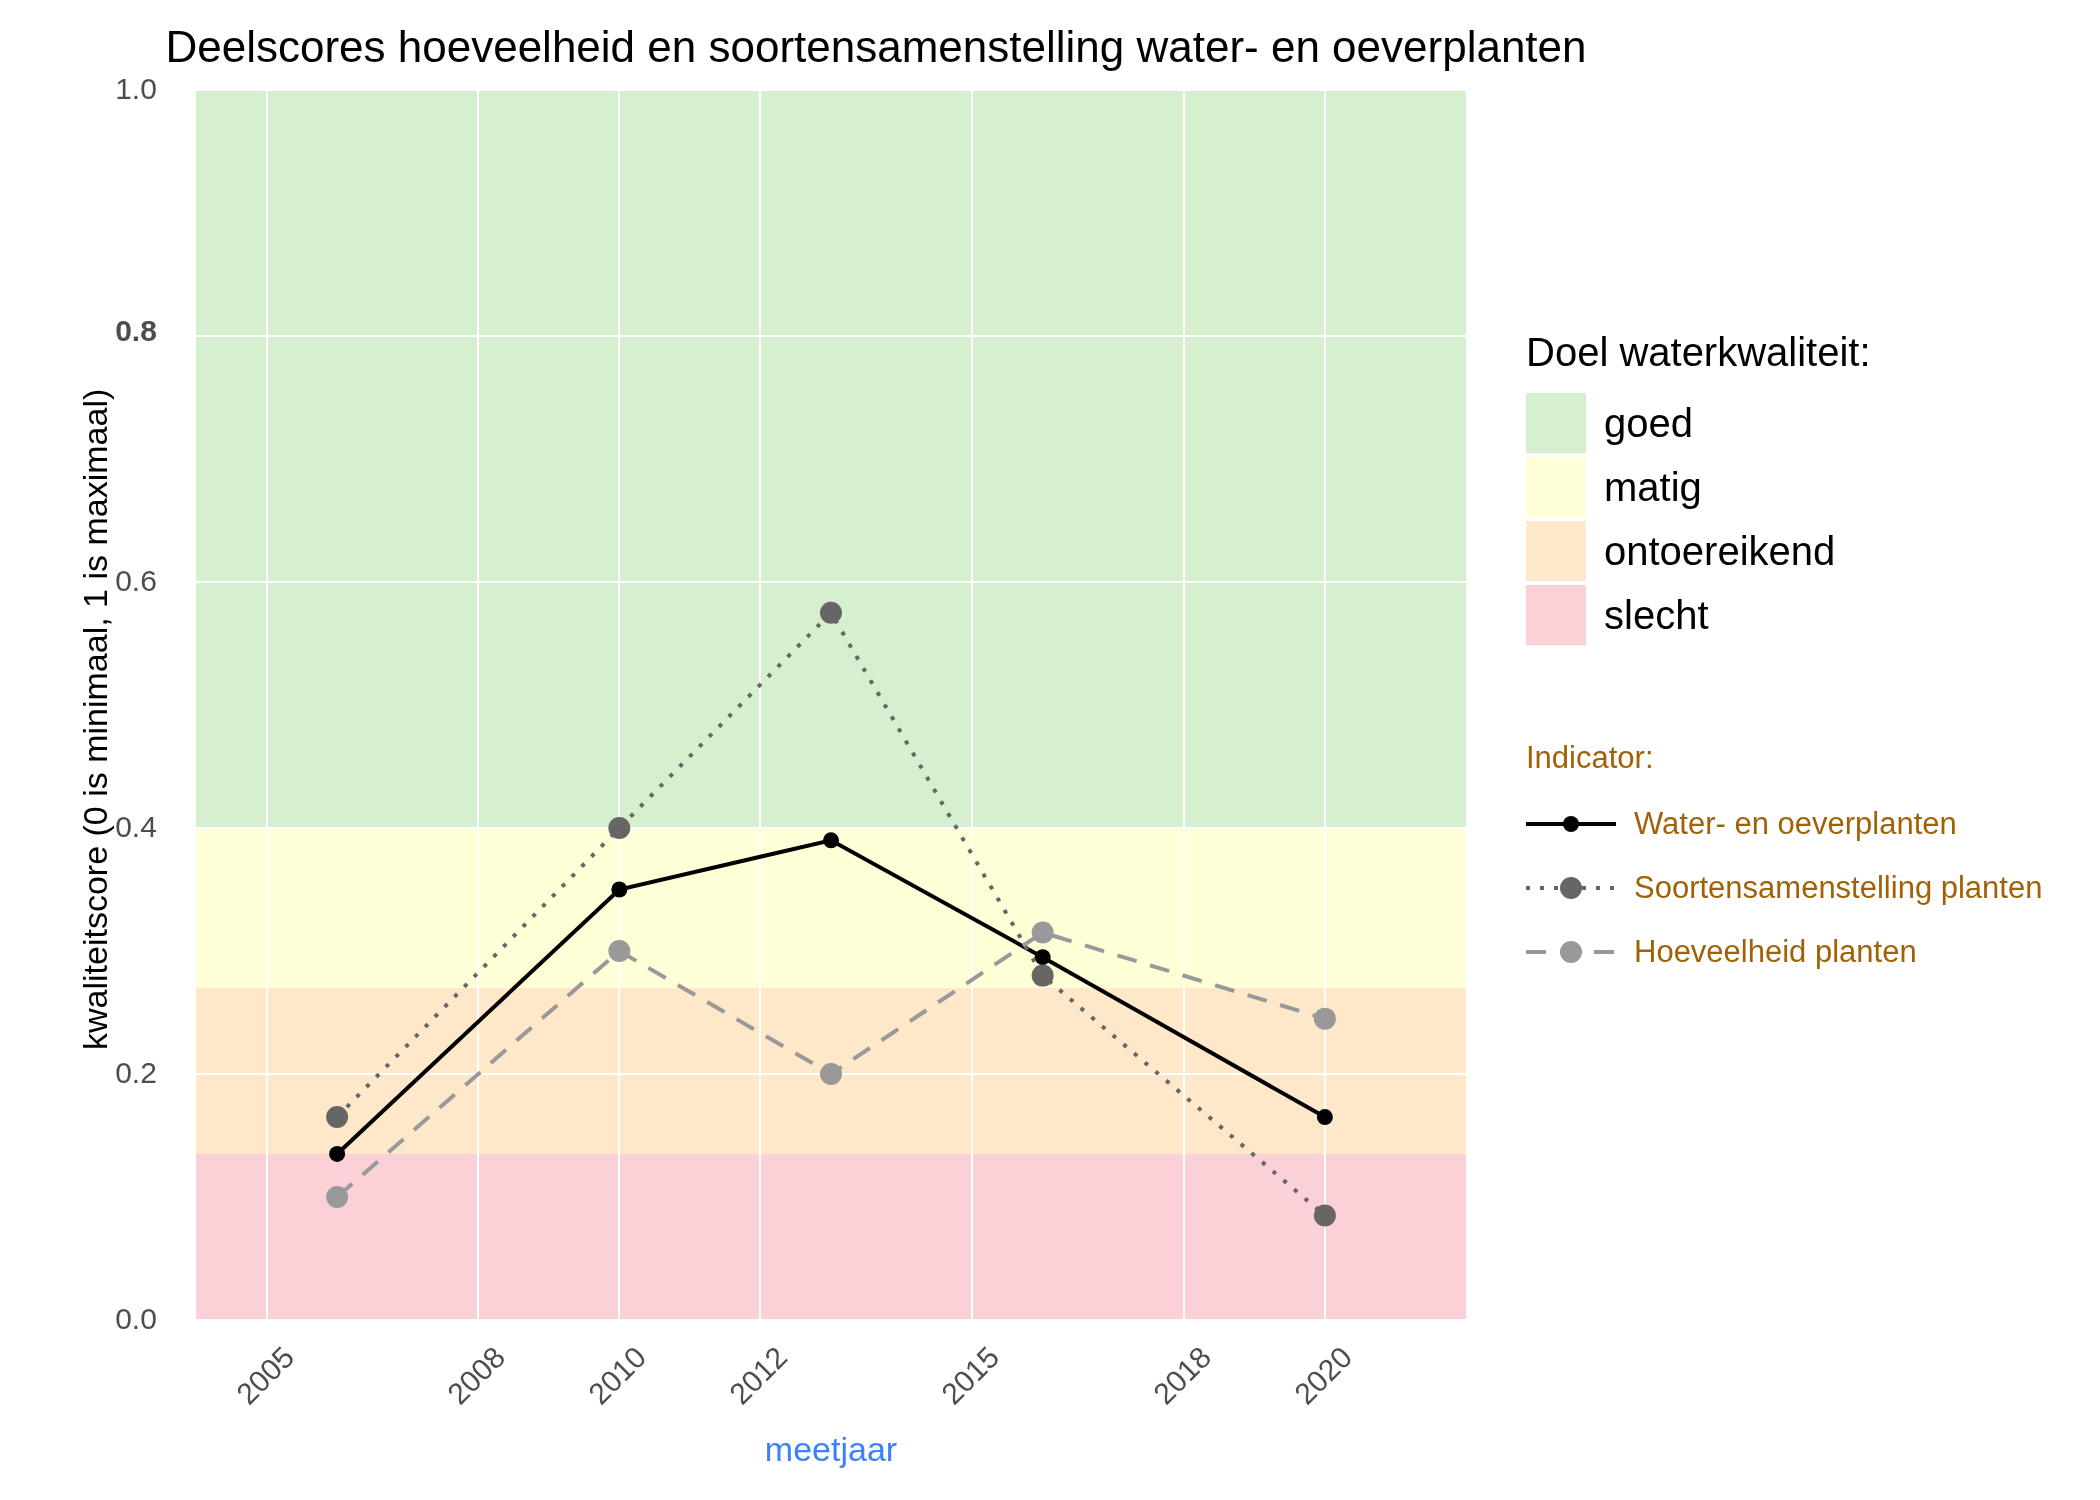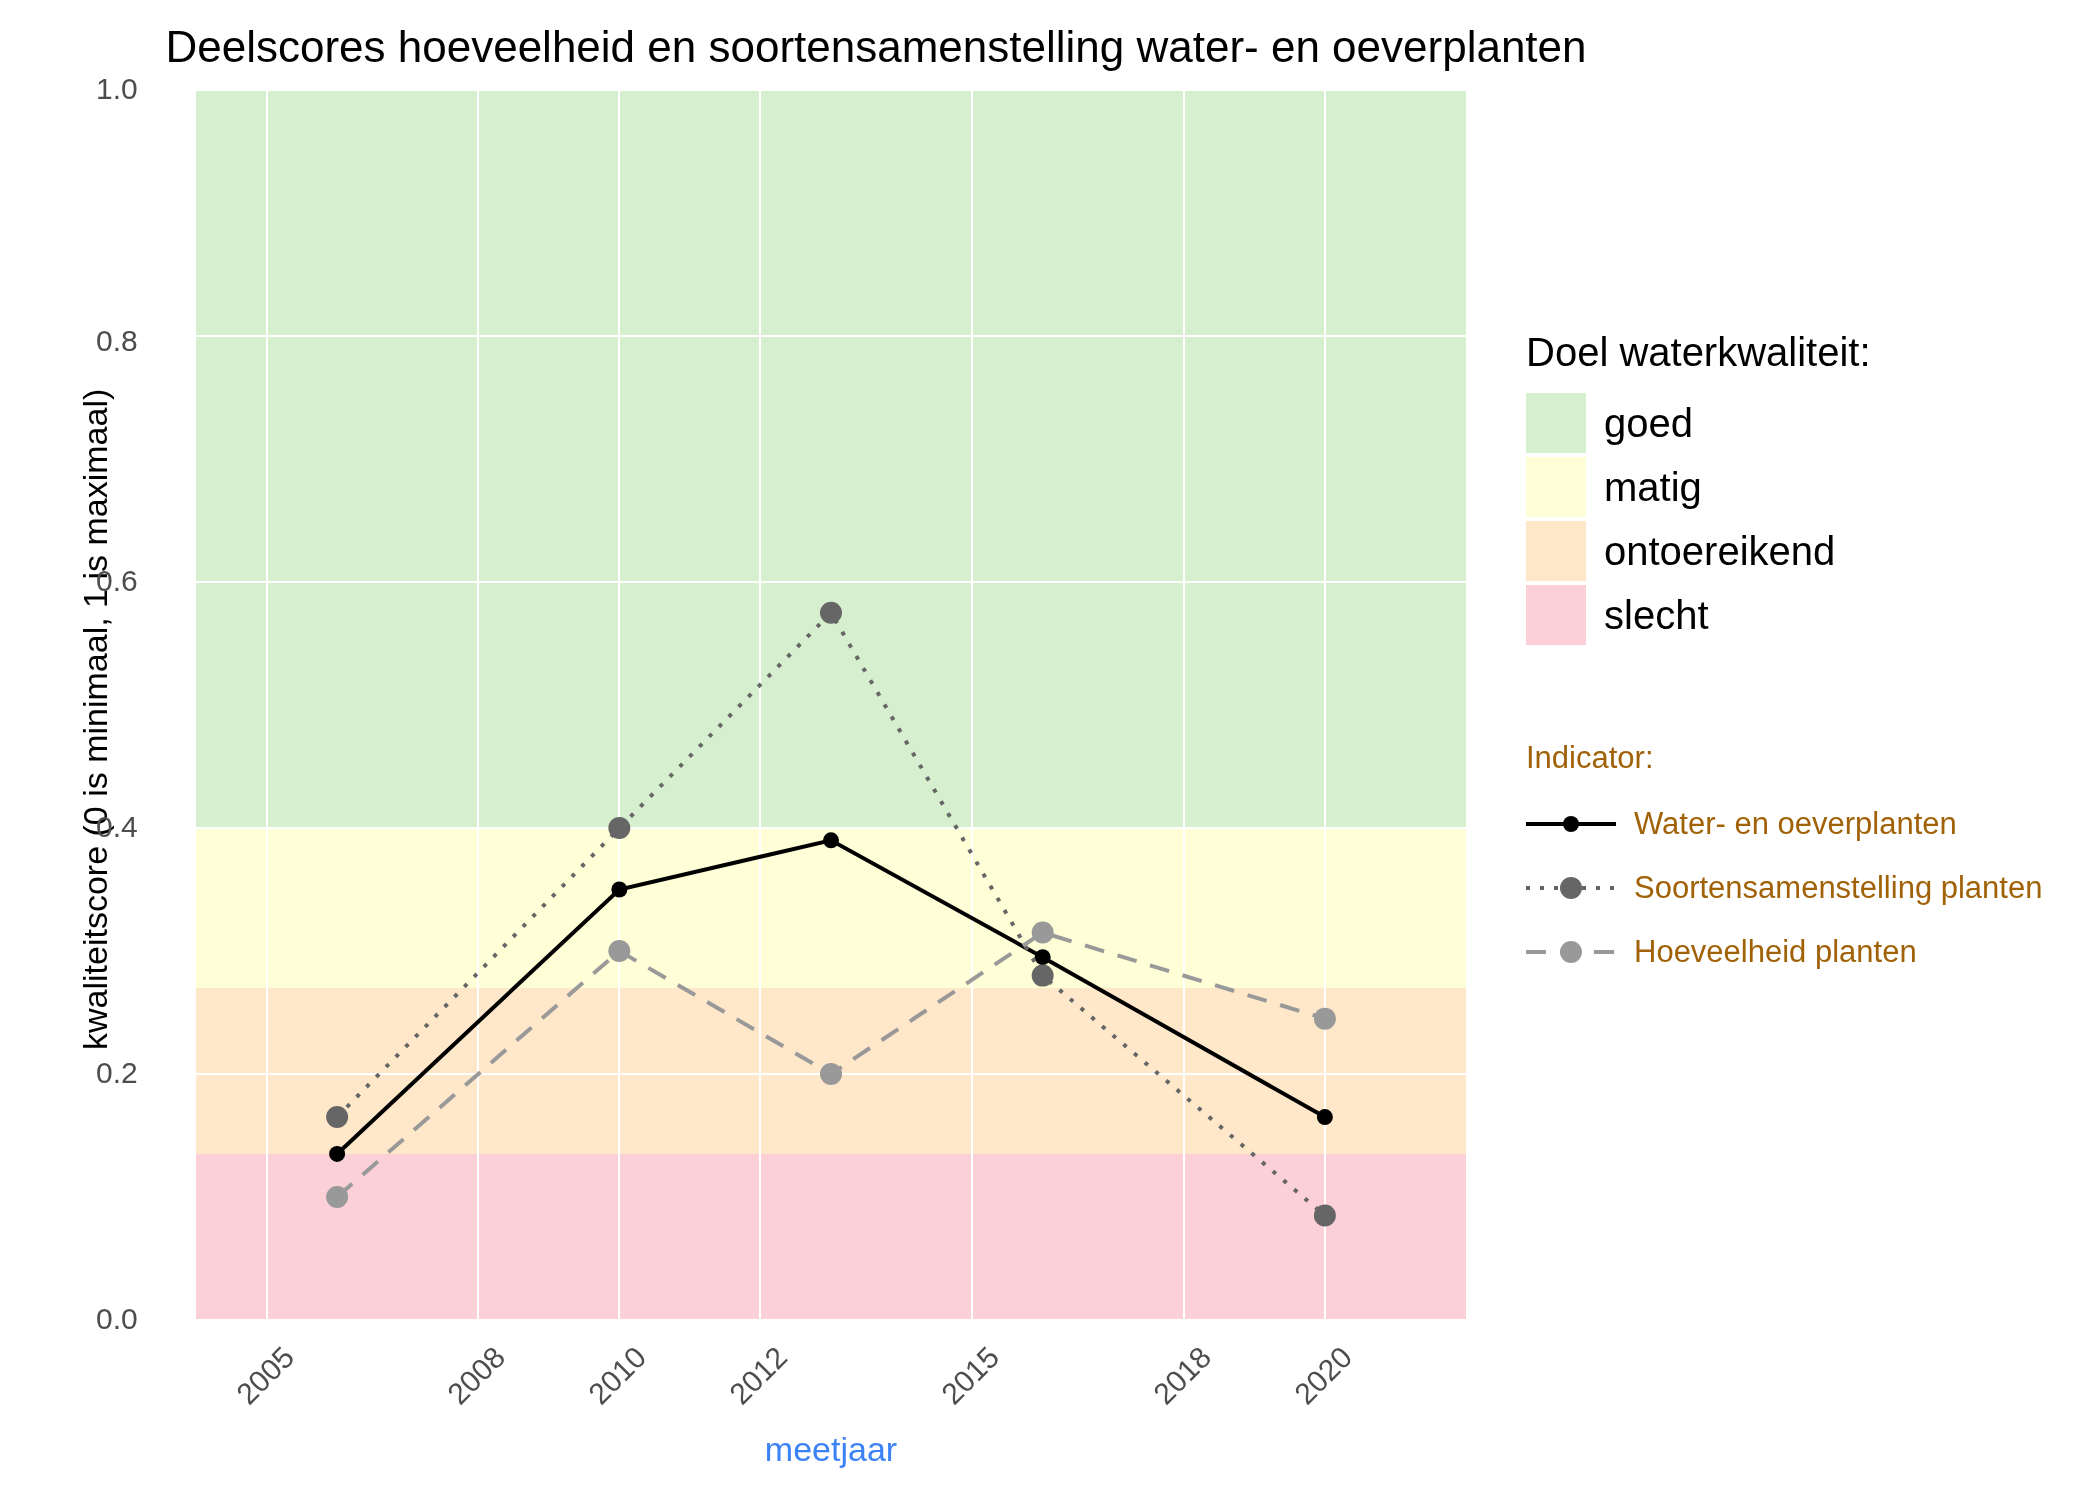--- a/index.html
+++ b/index.html
@@ -51,21 +51,21 @@
     color: #4d4d4d;
     transform: rotate(-45deg);
     transform-origin: right top;
     text-align: right;
     width: 120px;
   }
   .axis-tick-y {
     position: absolute;
     font-size: 30px;
     color: #4d4d4d;
-    text-align: left;
+    text-align: center;
     width: 80px;
   }
   .axis-label-x {
     position: absolute;
     font-size: 34px;
     color: #3b82f6;
     text-align: center;
   }
   .axis-label-y {
     position: absolute;
@@ -218,21 +218,21 @@
             </svg></div>
           <span>Hoeveelheid planten</span>
         </div>
       </div>
   </div>
 
 <div class="axis-tick-y" style="left: 60px; top: 1302px;">0.0</div>
     <div class="axis-tick-y" style="left: 60px; top: 1056px;">0.2</div>
     <div class="axis-tick-y" style="left: 60px; top: 810px;">0.4</div>
     <div class="axis-tick-y" style="left: 60px; top: 564px;">0.6</div>
-    <div class="axis-tick-y" style="left: 60px; top: 324px;">0.8</div>
+    <div class="axis-tick-y" style="left: 60px; top: 314px; font-weight: bold;">0.8</div>
     <div class="axis-tick-y" style="left: 60px; top: 72px;">1.0</div>
     <div class="axis-tick-x" style="left: 120.556px; top: 1340px;">2005</div>
     <div class="axis-tick-x" style="left: 332.222px; top: 1340px;">2008</div>
     <div class="axis-tick-x" style="left: 473.333px; top: 1340px;">2010</div>
     <div class="axis-tick-x" style="left: 614.444px; top: 1340px;">2012</div>
     <div class="axis-tick-x" style="left: 826.111px; top: 1340px;">2015</div>
     <div class="axis-tick-x" style="left: 1037.78px; top: 1340px;">2018</div>
     <div class="axis-tick-x" style="left: 1178.89px; top: 1340px;">2020</div>
   </div>
 

